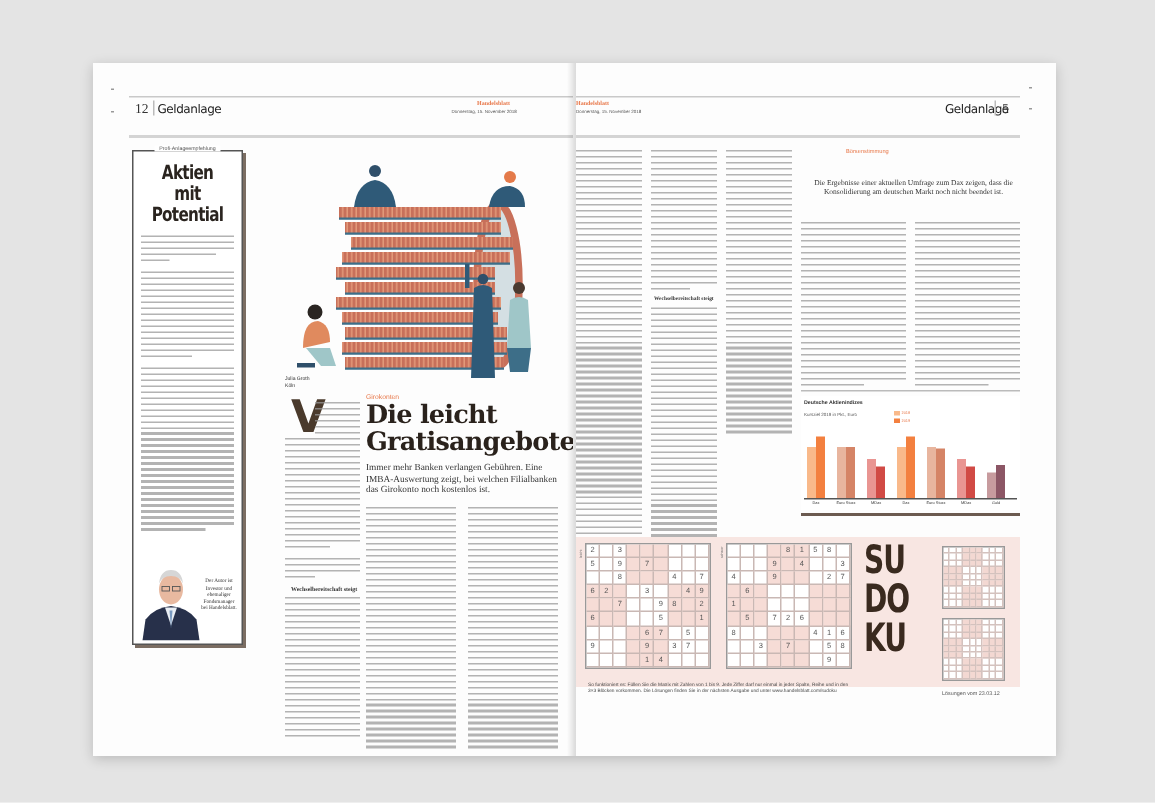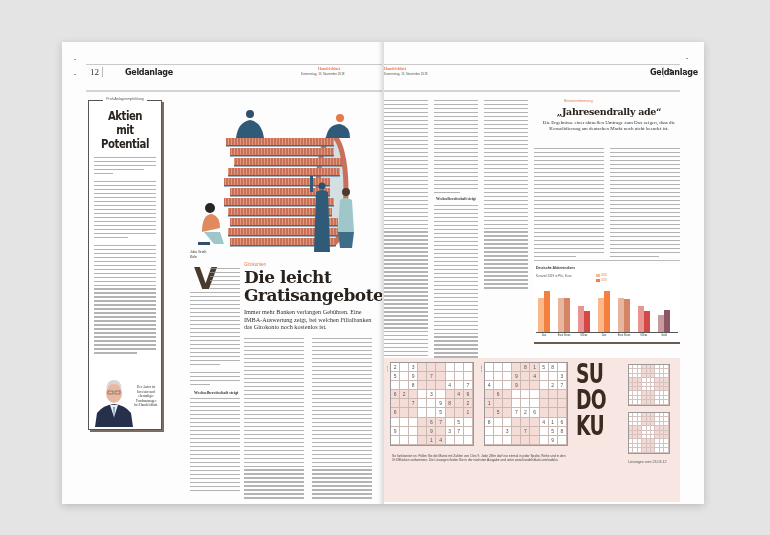--- a/index.html
+++ b/index.html
@@ -5,21 +5,21 @@
   html,body{margin:0;padding:0;}
   body{width:770px;height:535px;background:#e4e4e4;position:relative;overflow:hidden;font-family:"Liberation Serif",serif;}
   .spread{position:absolute;left:62px;top:42px;width:642px;height:462px;background:#fbfbfb;box-shadow:0 2px 8px rgba(0,0,0,.18);}
   .page{position:absolute;top:0;height:462px;background:#fdfdfd;overflow:hidden;}
   .page.left{left:0;width:320px;}
   .page.right{left:322px;width:320px;}
   .gutter{position:absolute;left:316px;top:0;width:12px;height:462px;background:linear-gradient(90deg,rgba(0,0,0,0) 0%,rgba(0,0,0,.12) 45%,rgba(0,0,0,.12) 55%,rgba(0,0,0,0) 100%);}
   .rule{position:absolute;height:1px;background:#c9c9c9;}
   .rule.thick{height:2px;background:#d4d4d4;}
   .pnum{position:absolute;font-size:9px;color:#333;font-family:"Liberation Serif",serif;}
-  .section{position:absolute;font-family:"DejaVu Sans",sans-serif;font-weight:bold;font-size:8px;color:#222;letter-spacing:-.3px;margin-left:20px;}
+  .section{position:absolute;font-family:"DejaVu Sans",sans-serif;font-weight:normal;font-size:8px;color:#222;letter-spacing:-.3px;}
   .mast{position:absolute;font-size:4px;color:#e8784a;font-weight:bold;}
   .date{position:absolute;font-size:3px;color:#555;font-family:"Liberation Sans",sans-serif;}
   .lines{position:absolute;}
   .lines i{display:block;height:1.4px;background:#9a9a9a;margin-bottom:2.6px;opacity:.75;}
   .box{position:absolute;border:1px solid #555;background:#fff;box-shadow:2px 2px 0 #7b6d62;}
   .box .kicker{position:absolute;top:-4px;left:0;right:0;text-align:center;font-size:3.5px;color:#555;font-family:"Liberation Sans",sans-serif;}
   .box .kicker span{background:#fff;padding:0 3px;}
   .boxtitle{position:absolute;left:0;right:0;text-align:center;font-family:"DejaVu Sans",sans-serif;font-weight:bold;font-size:13px;line-height:14px;color:#2a241f;letter-spacing:-.6px;transform:scaleX(.78);}
   .portrait{position:absolute;}
   .caption-small{position:absolute;font-size:3.5px;line-height:4.6px;color:#333;text-align:center;font-family:"Liberation Serif",serif;}
@@ -543,21 +543,20 @@
         <i></i>
         <i></i>
         <i></i>
         <i></i>
         <i></i>
         <i></i>
         <i></i>
     </div>
 
     <div class="kicker-orange" style="left:180px;top:57px;font-size:3.8px;">Börsenstimmung</div>
-    <div class="rheadline" style="left:150px;top:64px;width:150px;">„Jahresendrally ade“</div>
     <div class="rdeck" style="left:154px;top:78px;width:142px;">Die Ergebnisse einer aktuellen Umfrage zum Dax zeigen, dass die Konsolidierung am deutschen Markt noch nicht beendet ist.</div>
     <div class="lines" style="left:150px;top:106px;width:70px;">
       <i></i>
         <i></i>
         <i></i>
         <i></i>
         <i></i>
         <i></i>
         <i></i>
         <i></i>
@@ -649,21 +648,21 @@
       <div class="catlbl" style="left:2px;top:70px;width:16px;">Dax</div>
       <div class="catlbl" style="left:20px;top:70px;width:20px;">Euro Stoxx</div>
       <div class="catlbl" style="left:42px;top:70px;width:16px;">MDax</div>
       <div class="catlbl" style="left:62px;top:70px;width:16px;">Dax</div>
       <div class="catlbl" style="left:80px;top:70px;width:20px;">Euro Stoxx</div>
       <div class="catlbl" style="left:102px;top:70px;width:16px;">MDax</div>
       <div class="catlbl" style="left:122px;top:70px;width:16px;">Gold</div>
     </div>
     <div class="rule" style="left:150px;top:300px;width:146px;background:#6b5a50;height:2px;"></div>
 
-    <div class="sudoku-band" style="left:0;top:316px;width:296px;height:144px;">
+    <div class="sudoku-band" style="left:0;top:316px;width:296px;height:100px;">
       <div class="diff-label" style="left:2px;top:14px;">leicht</div>
       <div class="sgrid" id="grid-easy" style="left:6px;top:4px;">
           <div>2</div>
           <div></div>
           <div>3</div>
           <div class="shade"></div>
           <div class="shade"></div>
           <div class="shade"></div>
           <div></div>
           <div></div>

